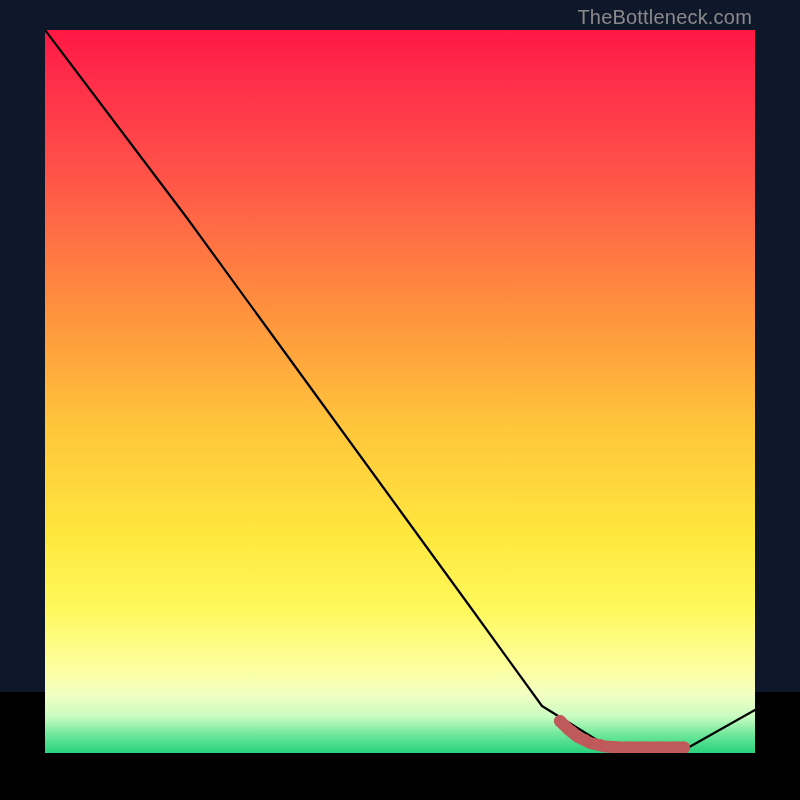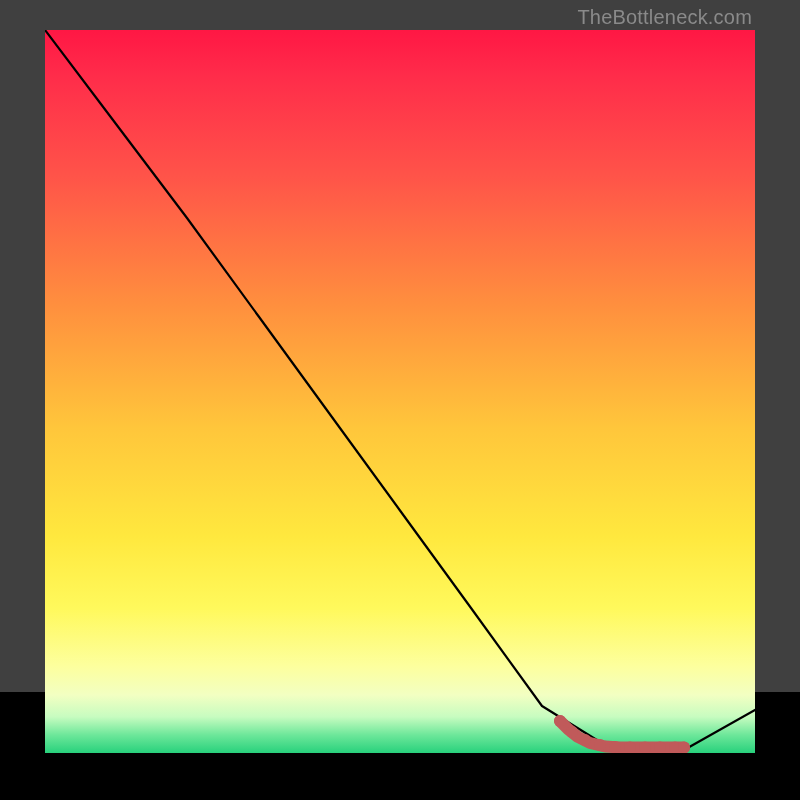--- a/index.html
+++ b/index.html
@@ -10,21 +10,21 @@
     background: #000;
     overflow: hidden;
     font-family: Arial, Helvetica, sans-serif;
   }
   .canvas {
     position: absolute;
     left: 0;
     top: 0;
     width: 800px;
     height: 692px;
-    background: #404040;
+    background: #0f172a;
   }
   .plot-area {
     position: absolute;
     left: 45px;
     top: 30px;
     width: 710px;
     height: 723px;
     overflow: hidden;
   }
   .gradient {

